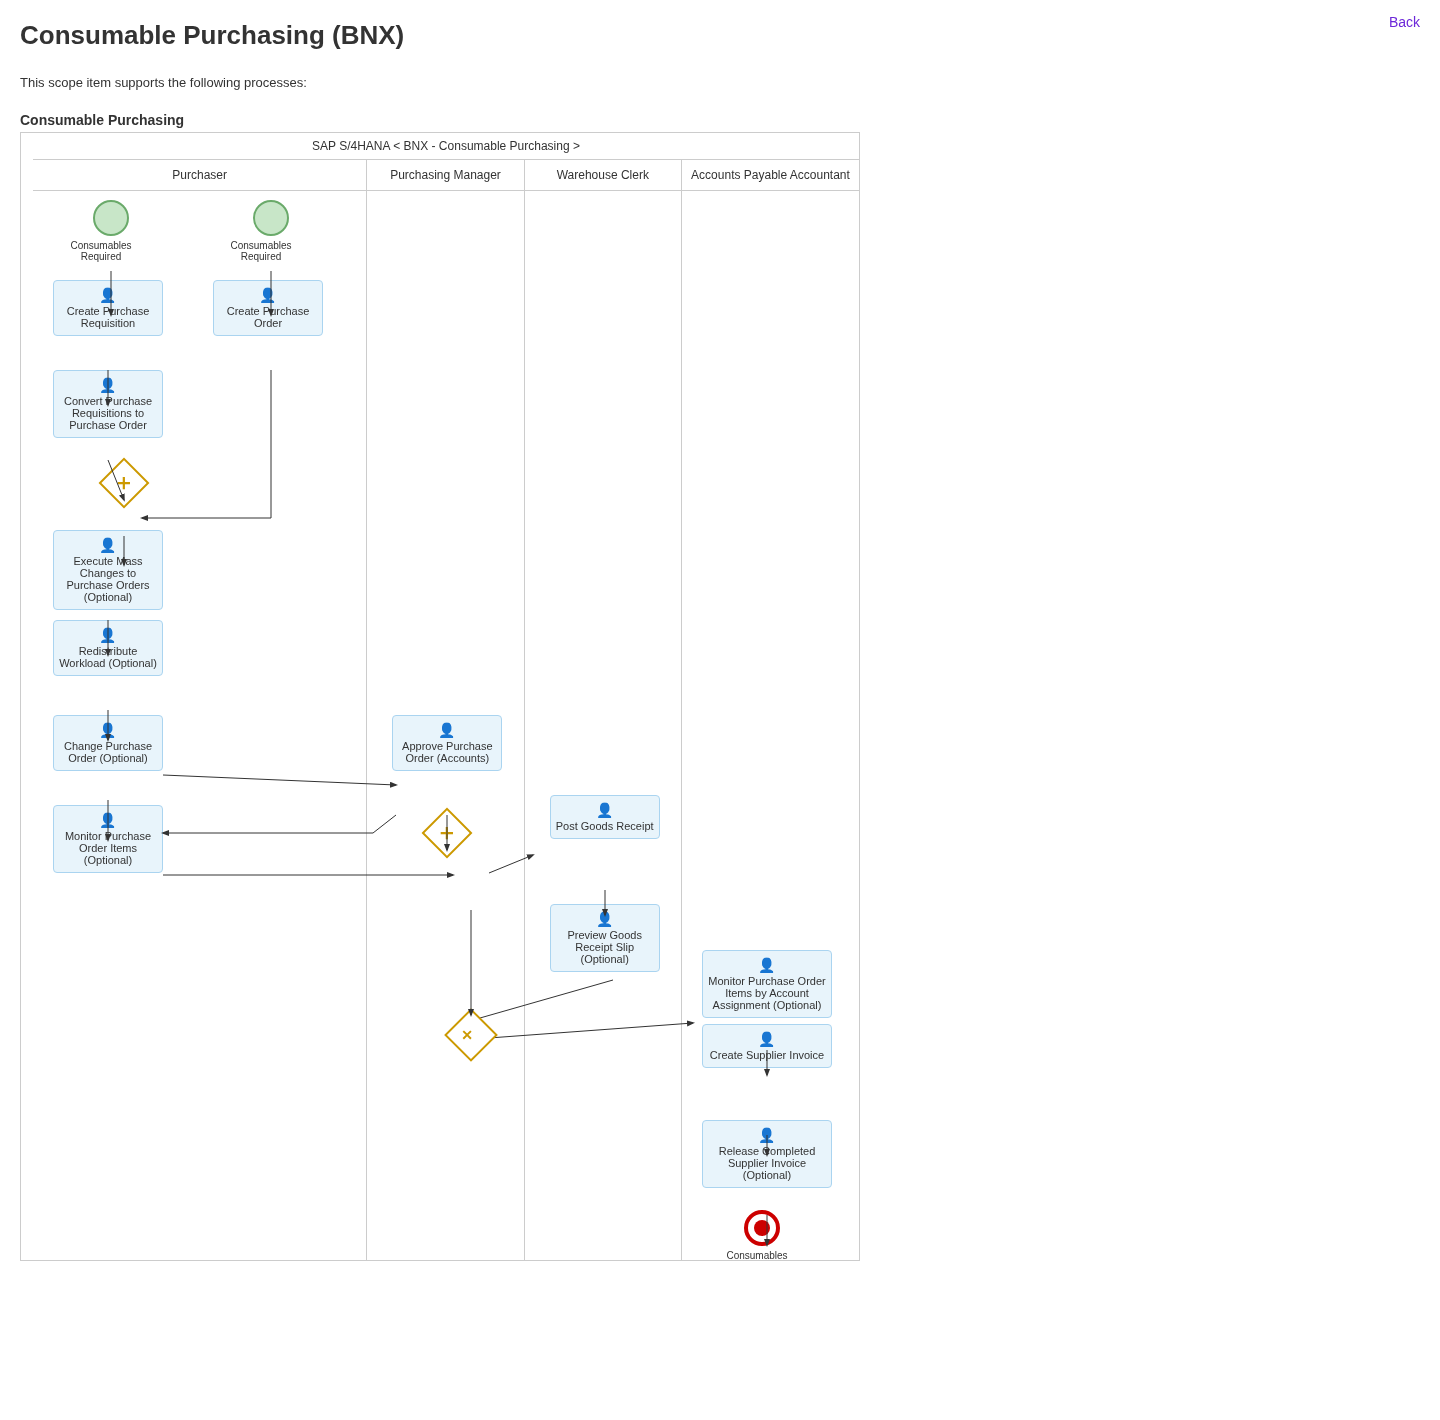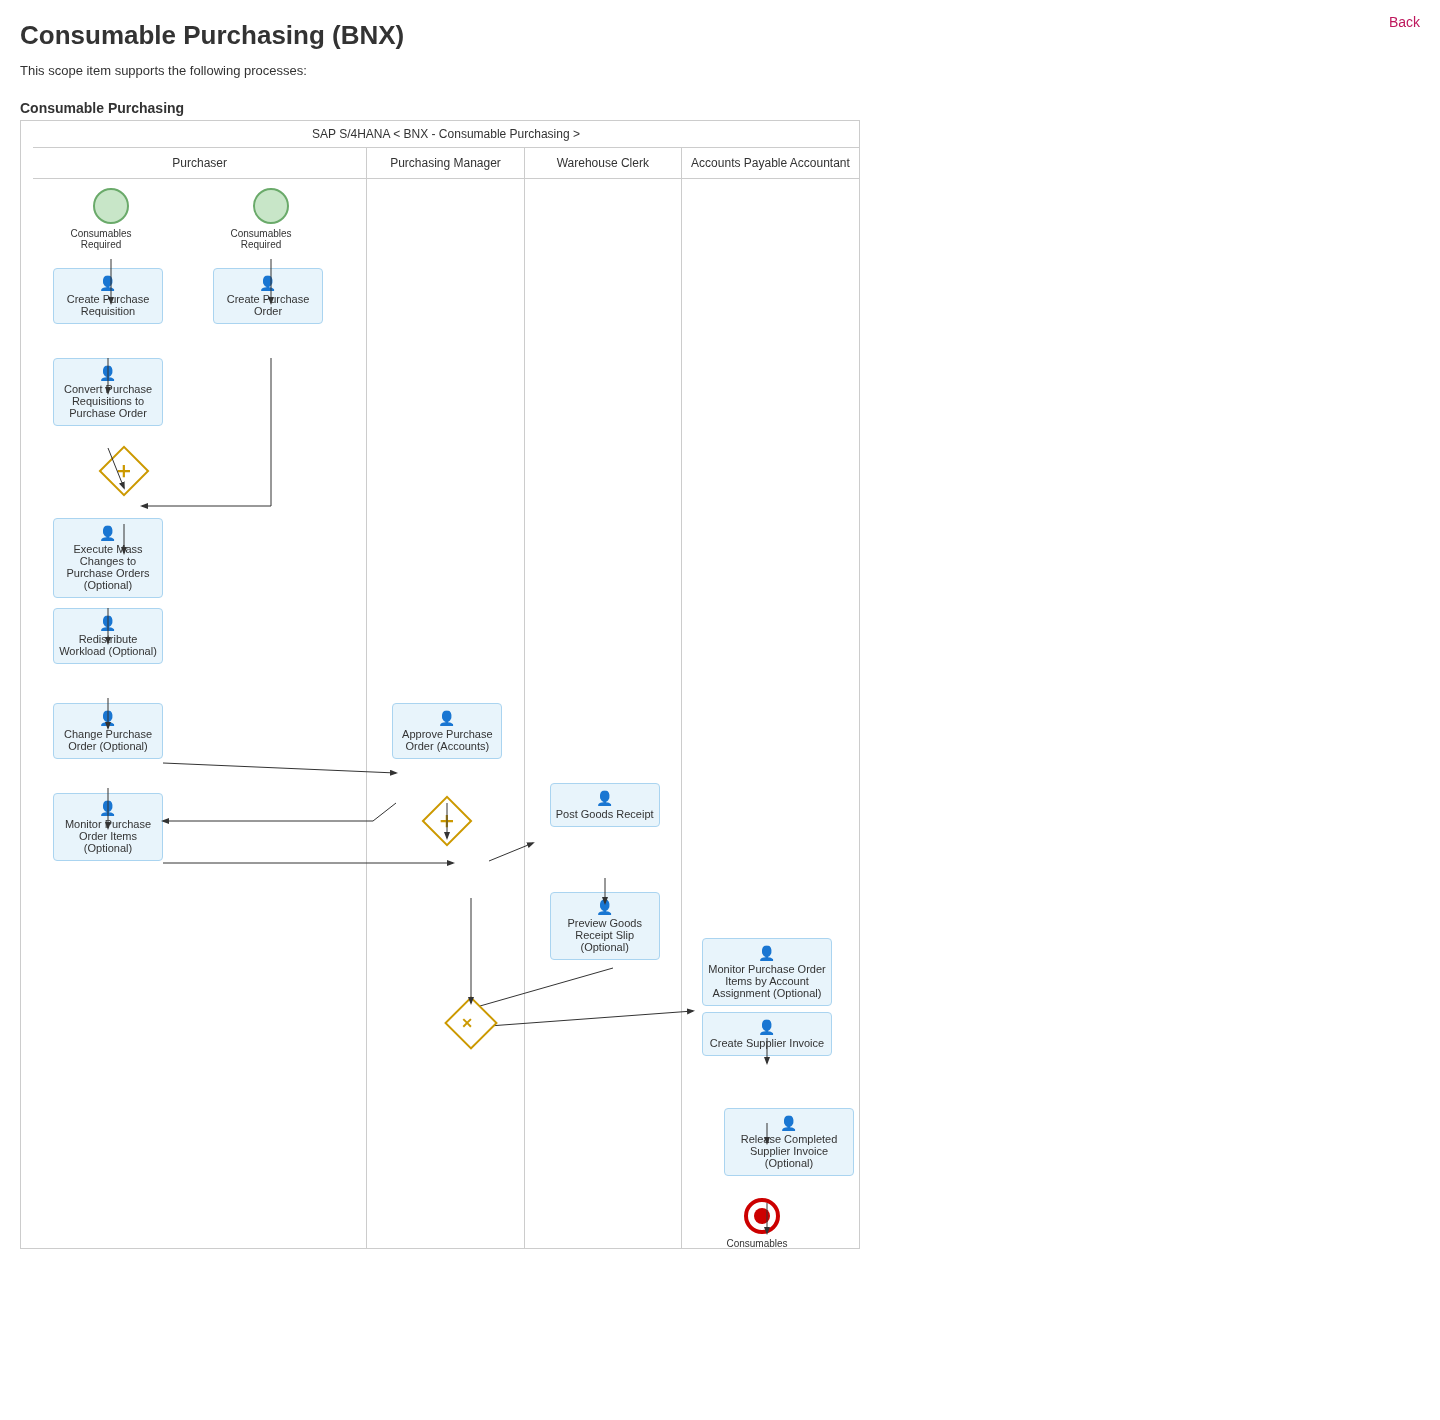--- a/index.html
+++ b/index.html
@@ -1,24 +1,24 @@
 <!DOCTYPE html>
 <html><head>
   <meta charset="utf-8">
   <style>
     * { box-sizing: border-box; margin: 0; padding: 0; }
     body { font-family: Arial, sans-serif; font-size: 13px; background: #fff; color: #333; padding: 20px; }
 
     .back-btn {
       position: absolute; top: 14px; right: 20px;
       background: none; border: none; cursor: pointer;
-      font-size: 14px; color: #be185d;
-    }
-
-    h1 { font-size: 26px; font-weight: bold; margin-bottom: 12px; }
+      font-size: 14px; color: #6d28d9;
+    }
+
+    h1 { font-size: 26px; font-weight: bold; margin-bottom: 24px; }
     .subtitle { font-size: 13px; margin-bottom: 22px; }
     .section-title { font-size: 14px; font-weight: bold; margin-bottom: 4px; }
 
     .diagram-container {
       border: 1px solid #ccc;
       width: 840px;
       position: relative;
       overflow: hidden;
       padding-left: 12px;
     }
@@ -285,21 +285,21 @@
       <div class="proc-box" style="left:20px; top:790px; width:130px;">
         <span class="proc-icon">👤</span>
         <span>Monitor Purchase Order Items by Account Assignment (Optional)</span>
       </div>
 
       <div class="proc-box" style="left:20px; top:864px; width:130px;">
         <span class="proc-icon">👤</span>
         <span>Create Supplier Invoice</span>
       </div>
 
-      <div class="proc-box" style="left:20px; top:960px; width:130px;margin-left:22px;">
+      <div class="proc-box" style="left:20px; top:960px; width:130px;">
         <span class="proc-icon">👤</span>
         <span>Release Completed Supplier Invoice (Optional)</span>
       </div>
 
       <div class="end-event" style="left:62px; top:1050px;">
         <div class="end-event-inner"></div>
       </div>
       <div style="position:absolute; left:35px; top:1090px; font-size:10px; text-align:center; width:80px;">Consumables Supplied</div>
 
       <svg style="position:absolute;top:35px;left:0;width:180px;height:1100px;pointer-events:none;">

